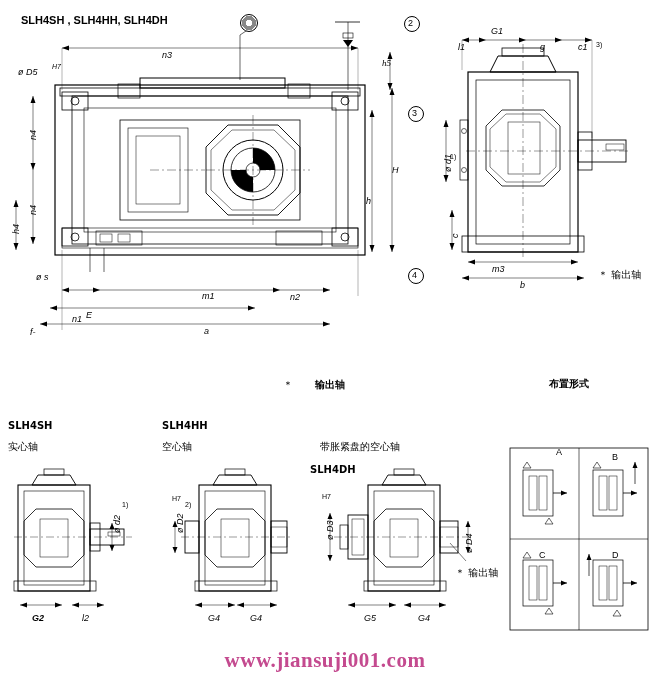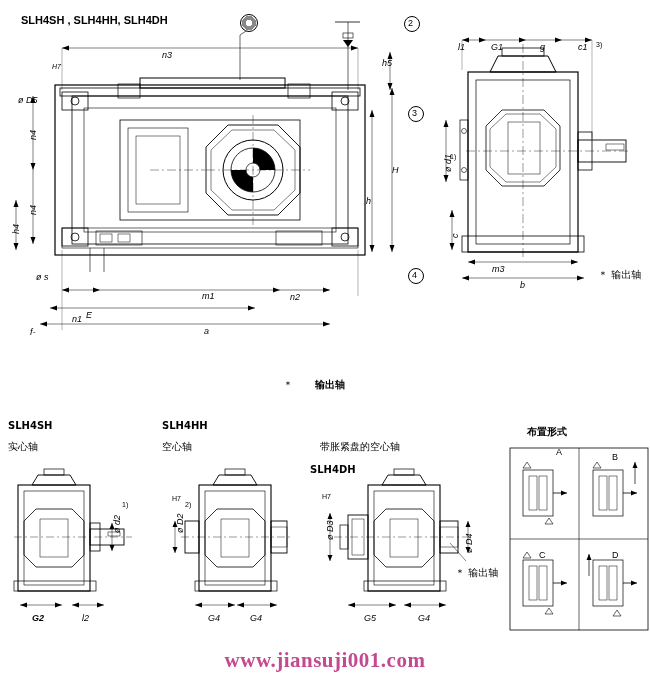--- a/index.html
+++ b/index.html
@@ -132,25 +132,25 @@
 <div class="abs" style="left:240px;top:14px;width:16px;height:16px;border:1px solid #000;border-radius:50%;background:
  radial-gradient(circle at 50% 50%, #fff 0 3px, #888 3px 7px, #fff 7px);"></div>
 <div class="abs" style="left:404px;top:16px;width:14px;height:14px;border:1px solid #000;border-radius:50%;"></div>
 <div class="abs lbl" style="left:408px;top:18px;">2</div>
 <div class="abs" style="left:408px;top:106px;width:14px;height:14px;border:1px solid #000;border-radius:50%;"></div>
 <div class="abs lbl" style="left:412px;top:108px;">3</div>
 <div class="abs" style="left:408px;top:268px;width:14px;height:14px;border:1px solid #000;border-radius:50%;"></div>
 <div class="abs lbl" style="left:412px;top:270px;">4</div>
 
 <div class="abs lbl it" style="left:162px;top:50px;">n3</div>
-<div class="abs lbl it" style="left:382px;top:58px;">h5</div>
+<div class="abs lbl it" style="left:382px;top:58px;font-family:Liberation Serif, serif;">h5</div>
 <div class="abs lbl it" style="left:392px;top:165px;">H</div>
 <div class="abs lbl it" style="left:366px;top:196px;">h</div>
 
-<div class="abs lbl it" style="left:18px;top:67px;margin-top:28px;">ø D5</div>
+<div class="abs lbl it" style="left:18px;top:67px;">ø D5</div>
 <div class="abs lbl it" style="left:52px;top:62px;font-size:7px;">H7</div>
 <div class="abs lbl it rot" style="left:28px;top:140px;">n4</div>
 <div class="abs lbl it rot" style="left:28px;top:215px;">n4</div>
 <div class="abs lbl it rot" style="left:11px;top:234px;">h4</div>
 <div class="abs lbl it" style="left:36px;top:272px;">ø s</div>
 
 <div class="abs lbl it" style="left:72px;top:292px;margin-top:22px;">n1</div>
 <div class="abs lbl it" style="left:202px;top:291px;">m1</div>
 <div class="abs lbl it" style="left:290px;top:292px;">n2</div>
 <div class="abs lbl it" style="left:86px;top:310px;">E</div>
@@ -202,34 +202,34 @@
   <polygon points="22,250 19.5,243 24.5,243" fill="#000"></polygon>
 
   <line x1="38" y1="262" x2="148" y2="262" stroke="#000" stroke-width="0.5"></line>
   <polygon points="38,262 45,259.5 45,264.5" fill="#000"></polygon>
   <polygon points="148,262 141,259.5 141,264.5" fill="#000"></polygon>
   <line x1="32" y1="278" x2="154" y2="278" stroke="#000" stroke-width="0.5"></line>
   <polygon points="32,278 39,275.5 39,280.5" fill="#000"></polygon>
   <polygon points="154,278 147,275.5 147,280.5" fill="#000"></polygon>
 </svg>
 <div class="abs lbl it" style="left:458px;top:42px;">l1</div>
-<div class="abs lbl it" style="left:491px;top:42px;">G1</div>
+<div class="abs lbl it" style="left:491px;top:26px;">G1</div>
 <div class="abs lbl it" style="left:540px;top:42px;">g</div>
 <div class="abs lbl it" style="left:578px;top:42px;">c1</div>
 <div class="abs lbl" style="left:596px;top:40px;font-size:7px;">3)</div>
 <div class="abs lbl it rot" style="left:443px;top:172px;">ø d1</div>
 <div class="abs lbl" style="left:450px;top:152px;font-size:7px;">1)</div>
 <div class="abs lbl it rot" style="left:450px;top:238px;">c</div>
 <div class="abs lbl it" style="left:492px;top:264px;">m3</div>
 <div class="abs lbl it" style="left:520px;top:280px;">b</div>
 <div class="abs cn" style="left:598px;top:268px;">＊ 输出轴</div>
 
 <div class="abs cn" style="left:283px;top:378px;">＊</div>
 <div class="abs cn b" style="left:315px;top:378px;">输出轴</div>
-<div class="abs cn b" style="left:527px;top:377px;margin-top:48px;">布置形式</div>
+<div class="abs cn b" style="left:549px;top:377px;">布置形式</div>
 
 <div class="abs cn b" style="left:8px;top:420px;">SLH4SH</div>
 <div class="abs cn" style="left:8px;top:440px;">实心轴</div>
 <svg class="abs" style="left:0;top:465px;width:150px;height:160px;">
   <rect x="18" y="20" width="72" height="106" fill="none" stroke="#000" stroke-width="1.1"></rect>
   <rect x="24" y="26" width="60" height="94" fill="none" stroke="#000" stroke-width="0.6"></rect>
   <polygon points="36,44 72,44 84,56 84,90 72,102 36,102 24,90 24,56" fill="none" stroke="#000" stroke-width="0.8"></polygon>
   <rect x="40" y="54" width="28" height="38" fill="none" stroke="#000" stroke-width="0.5"></rect>
   <polygon points="32,20 76,20 70,10 38,10" fill="none" stroke="#000" stroke-width="0.9"></polygon>
   <rect x="44" y="4" width="20" height="6" fill="none" stroke="#000" stroke-width="0.7"></rect>

